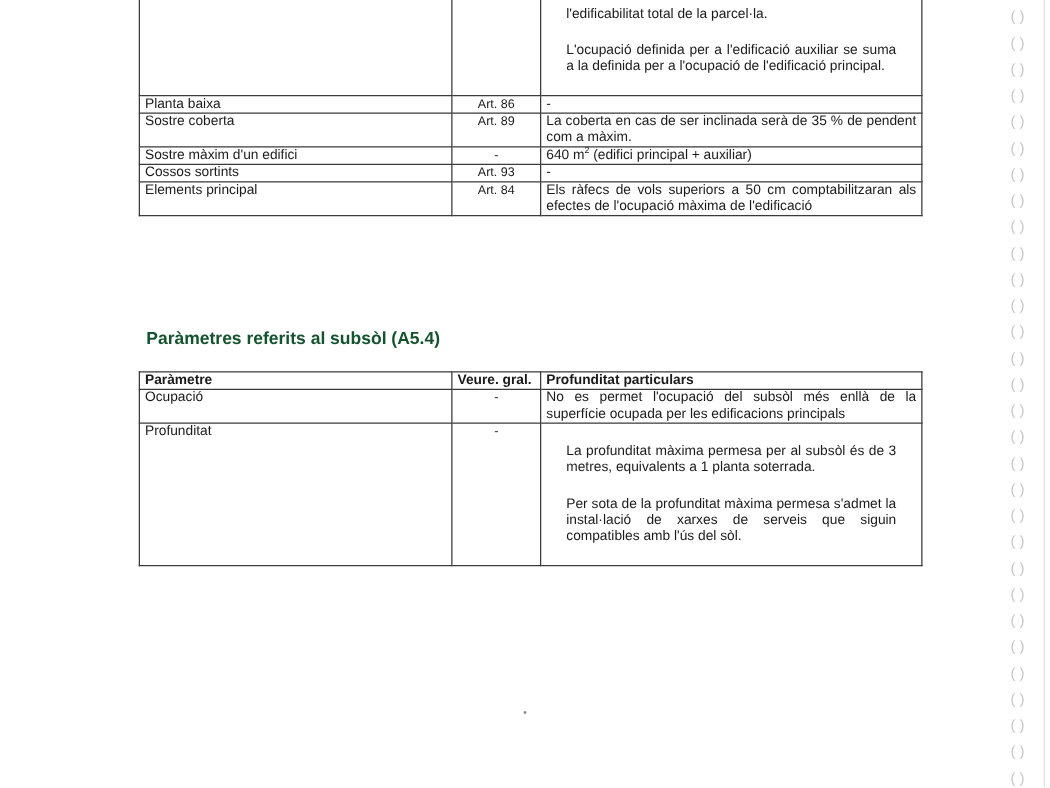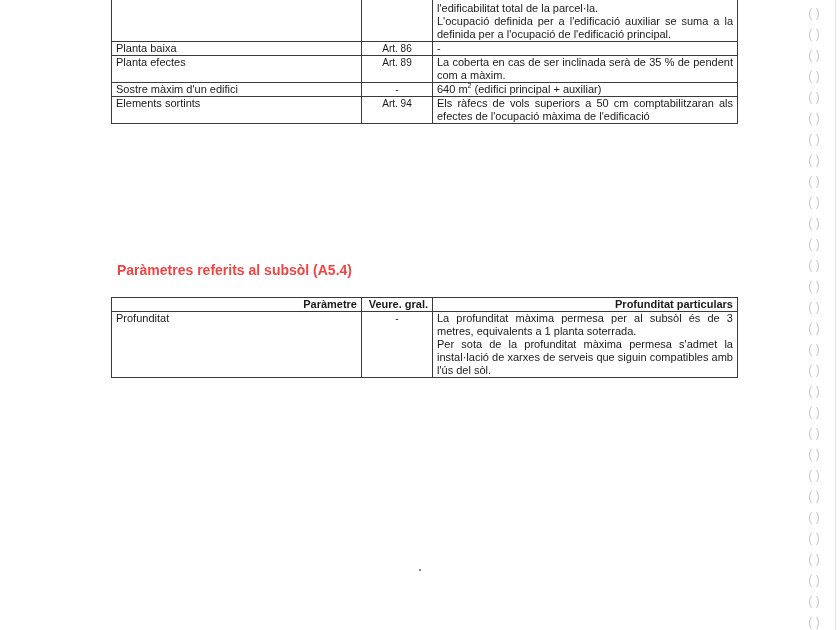--- a/index.html
+++ b/index.html
@@ -20,28 +20,28 @@
   table.doc td, table.doc th {
     border:1px solid #3a3a3a;
     padding:0 4px;
     vertical-align:top;
   }
   table.doc col.c1 { width:250px; }
   table.doc col.c2 { width:71px; }
   table.doc col.c3 { width:305px; }
   td.art { text-align:center; font-size:10px;margin-top:36px; }
   td.cond { text-align:justify; padding-right:5px; }
-  td.cond p { margin:0; }
+  td.cond p { margin:16px; }
   #t1 { top:-12px; }
   #t1 tr.first td { height:52px; }
   #t2 { top:297px; }
-  #t2 th { font-weight:bold; text-align:right; padding:0 4px; }
+  #t2 th { font-weight:bold; text-align:left; padding:0 4px; }
   .section-title {
     position:absolute; left:117px; top:262px;
-    font-size:14px; font-weight:bold; color:#ef4444;
+    font-size:14px; font-weight:bold; color:#14532d;
     margin:0;
   }
   .margin-strip {
     position:absolute; left:805px; top:0; width:24px; height:630px;
   }
   .hole {
     position:absolute; left:2px; width:14px; height:14px;
     color:#c8c8c8; font-size:12px; line-height:14px; text-align:center;
   }
   .edge-line {
@@ -69,32 +69,37 @@
         <p>l'edificabilitat total de la parcel·la.</p>
         <p>L'ocupació definida per a l'edificació auxiliar se suma a la definida per a l'ocupació de l'edificació principal.</p>
       </td>
     </tr>
     <tr>
       <td>Planta baixa</td>
       <td class="art">Art. 86</td>
       <td class="cond">-</td>
     </tr>
     <tr>
-      <td>Planta efectes</td>
+      <td>Sostre coberta</td>
       <td class="art">Art. 89</td>
       <td class="cond">La coberta en cas de ser inclinada serà de 35 % de pendent com a màxim.</td>
     </tr>
     <tr>
       <td>Sostre màxim d'un edifici</td>
       <td class="art">-</td>
       <td class="cond"><span>640 m</span><sup>2</sup><span> (edifici principal + auxiliar)</span></td>
     </tr>
     <tr>
-      <td>Elements sortints</td>
-      <td class="art">Art. 94</td>
+      <td>Cossos sortints</td>
+      <td class="art">Art. 93</td>
+      <td class="cond">-</td>
+    </tr>
+    <tr>
+      <td>Elements principal</td>
+      <td class="art">Art. 84</td>
       <td class="cond">Els ràfecs de vols superiors a 50 cm comptabilitzaran als efectes de l'ocupació màxima de l'edificació</td>
     </tr>
   </tbody>
 </table>
 
 <h2 class="section-title">Paràmetres referits al subsòl (A5.4)</h2>
 
 <table class="doc" id="t2">
   <colgroup>
       <col class="c1">
@@ -102,20 +107,25 @@
       <col class="c3">
     </colgroup>
   <thead>
     <tr>
       <th>Paràmetre</th>
       <th>Veure. gral.</th>
       <th>Profunditat particulars</th>
     </tr>
   </thead>
   <tbody>
+    <tr>
+      <td>Ocupació</td>
+      <td class="art">-</td>
+      <td class="cond">No es permet l'ocupació del subsòl més enllà de la superfície ocupada per les edificacions principals</td>
+    </tr>
     <tr>
       <td>Profunditat</td>
       <td class="art">-</td>
       <td class="cond">
         <p>La profunditat màxima permesa per al subsòl és de 3 metres, equivalents a 1 planta soterrada.</p>
         <p>Per sota de la profunditat màxima permesa s'admet la instal·lació de xarxes de serveis que siguin compatibles amb l'ús del sòl.</p>
       </td>
     </tr>
   </tbody>
 </table>

